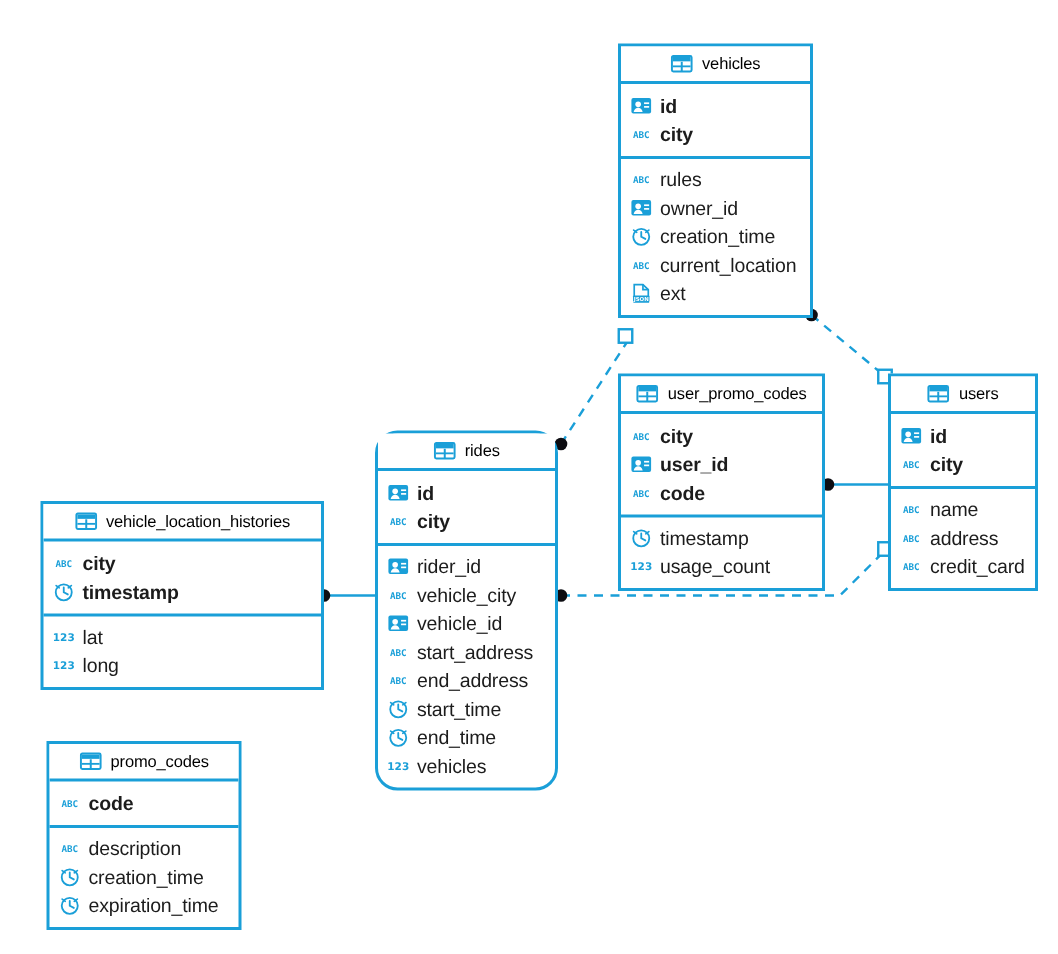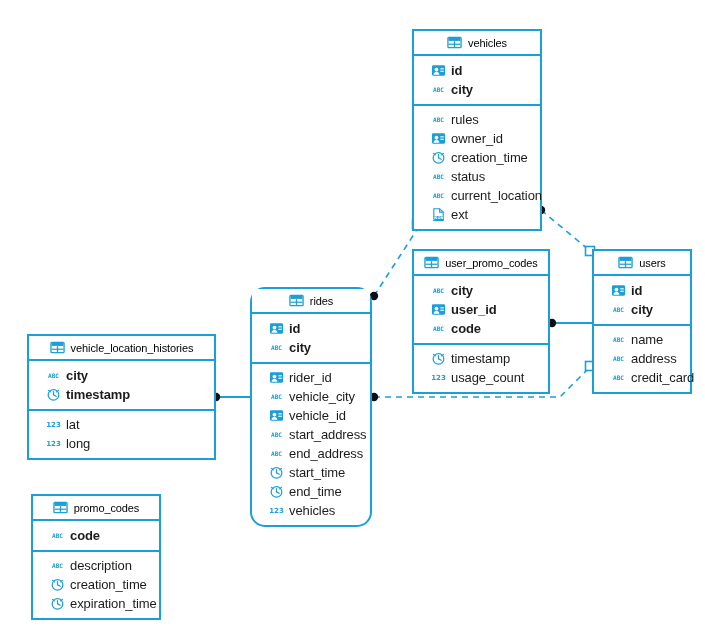--- a/index.html
+++ b/index.html
@@ -58,21 +58,21 @@
   }
   .tbl-section.keys {
     border-bottom: 2px solid #1a9fd8;
     padding: 5px 0 5px 0;
   }
   .col-row {
     display: flex;
     align-items: center;
     gap: 5px;
     height: 19px;
-    padding: 0 17px;
+    padding: 0 6px;
     white-space: nowrap;
     text-align: center;
   }
   .col-name {
     font-size: 13px;
     color: #1c1c1c;
     letter-spacing: -0.1px;
   }
   .col-row.pk .col-name {
     font-weight: bold;
@@ -181,28 +181,20 @@
               </svg>
             </span>
             <span class="col-name">creation_time</span>
           </div>
           <div class="col-row">
             <span class="ico">
               <svg width="15" height="15" viewBox="0 0 18 16">
                 <text x="9" y="11.2" text-anchor="middle" font-family="DejaVu Sans Mono, monospace" font-size="7.4" font-weight="bold" fill="#1a9fd8">ABC</text>
               </svg>
             </span>
-            <span class="col-name">status</span>
-          </div>
-          <div class="col-row">
-            <span class="ico">
-              <svg width="15" height="15" viewBox="0 0 18 16">
-                <text x="9" y="11.2" text-anchor="middle" font-family="DejaVu Sans Mono, monospace" font-size="7.4" font-weight="bold" fill="#1a9fd8">ABC</text>
-              </svg>
-            </span>
             <span class="col-name">current_location</span>
           </div>
           <div class="col-row">
             <span class="ico">
               <svg width="15" height="15" viewBox="0 0 16 16">
                 <path d="M3 1.8h6.2L13 5.4v8.8H3z" fill="#ffffff" stroke="#1a9fd8" stroke-width="1.2"></path>
                 <path d="M9.2 1.8v3.6H13" fill="none" stroke="#1a9fd8" stroke-width="1.2"></path>
                 <rect x="2.2" y="9.6" width="11.6" height="4.4" rx="0.6" fill="#1a9fd8"></rect>
                 <text x="8" y="13.2" text-anchor="middle" font-family="DejaVu Sans, sans-serif" font-size="3.9" font-weight="bold" fill="#ffffff">JSON</text>
               </svg>

